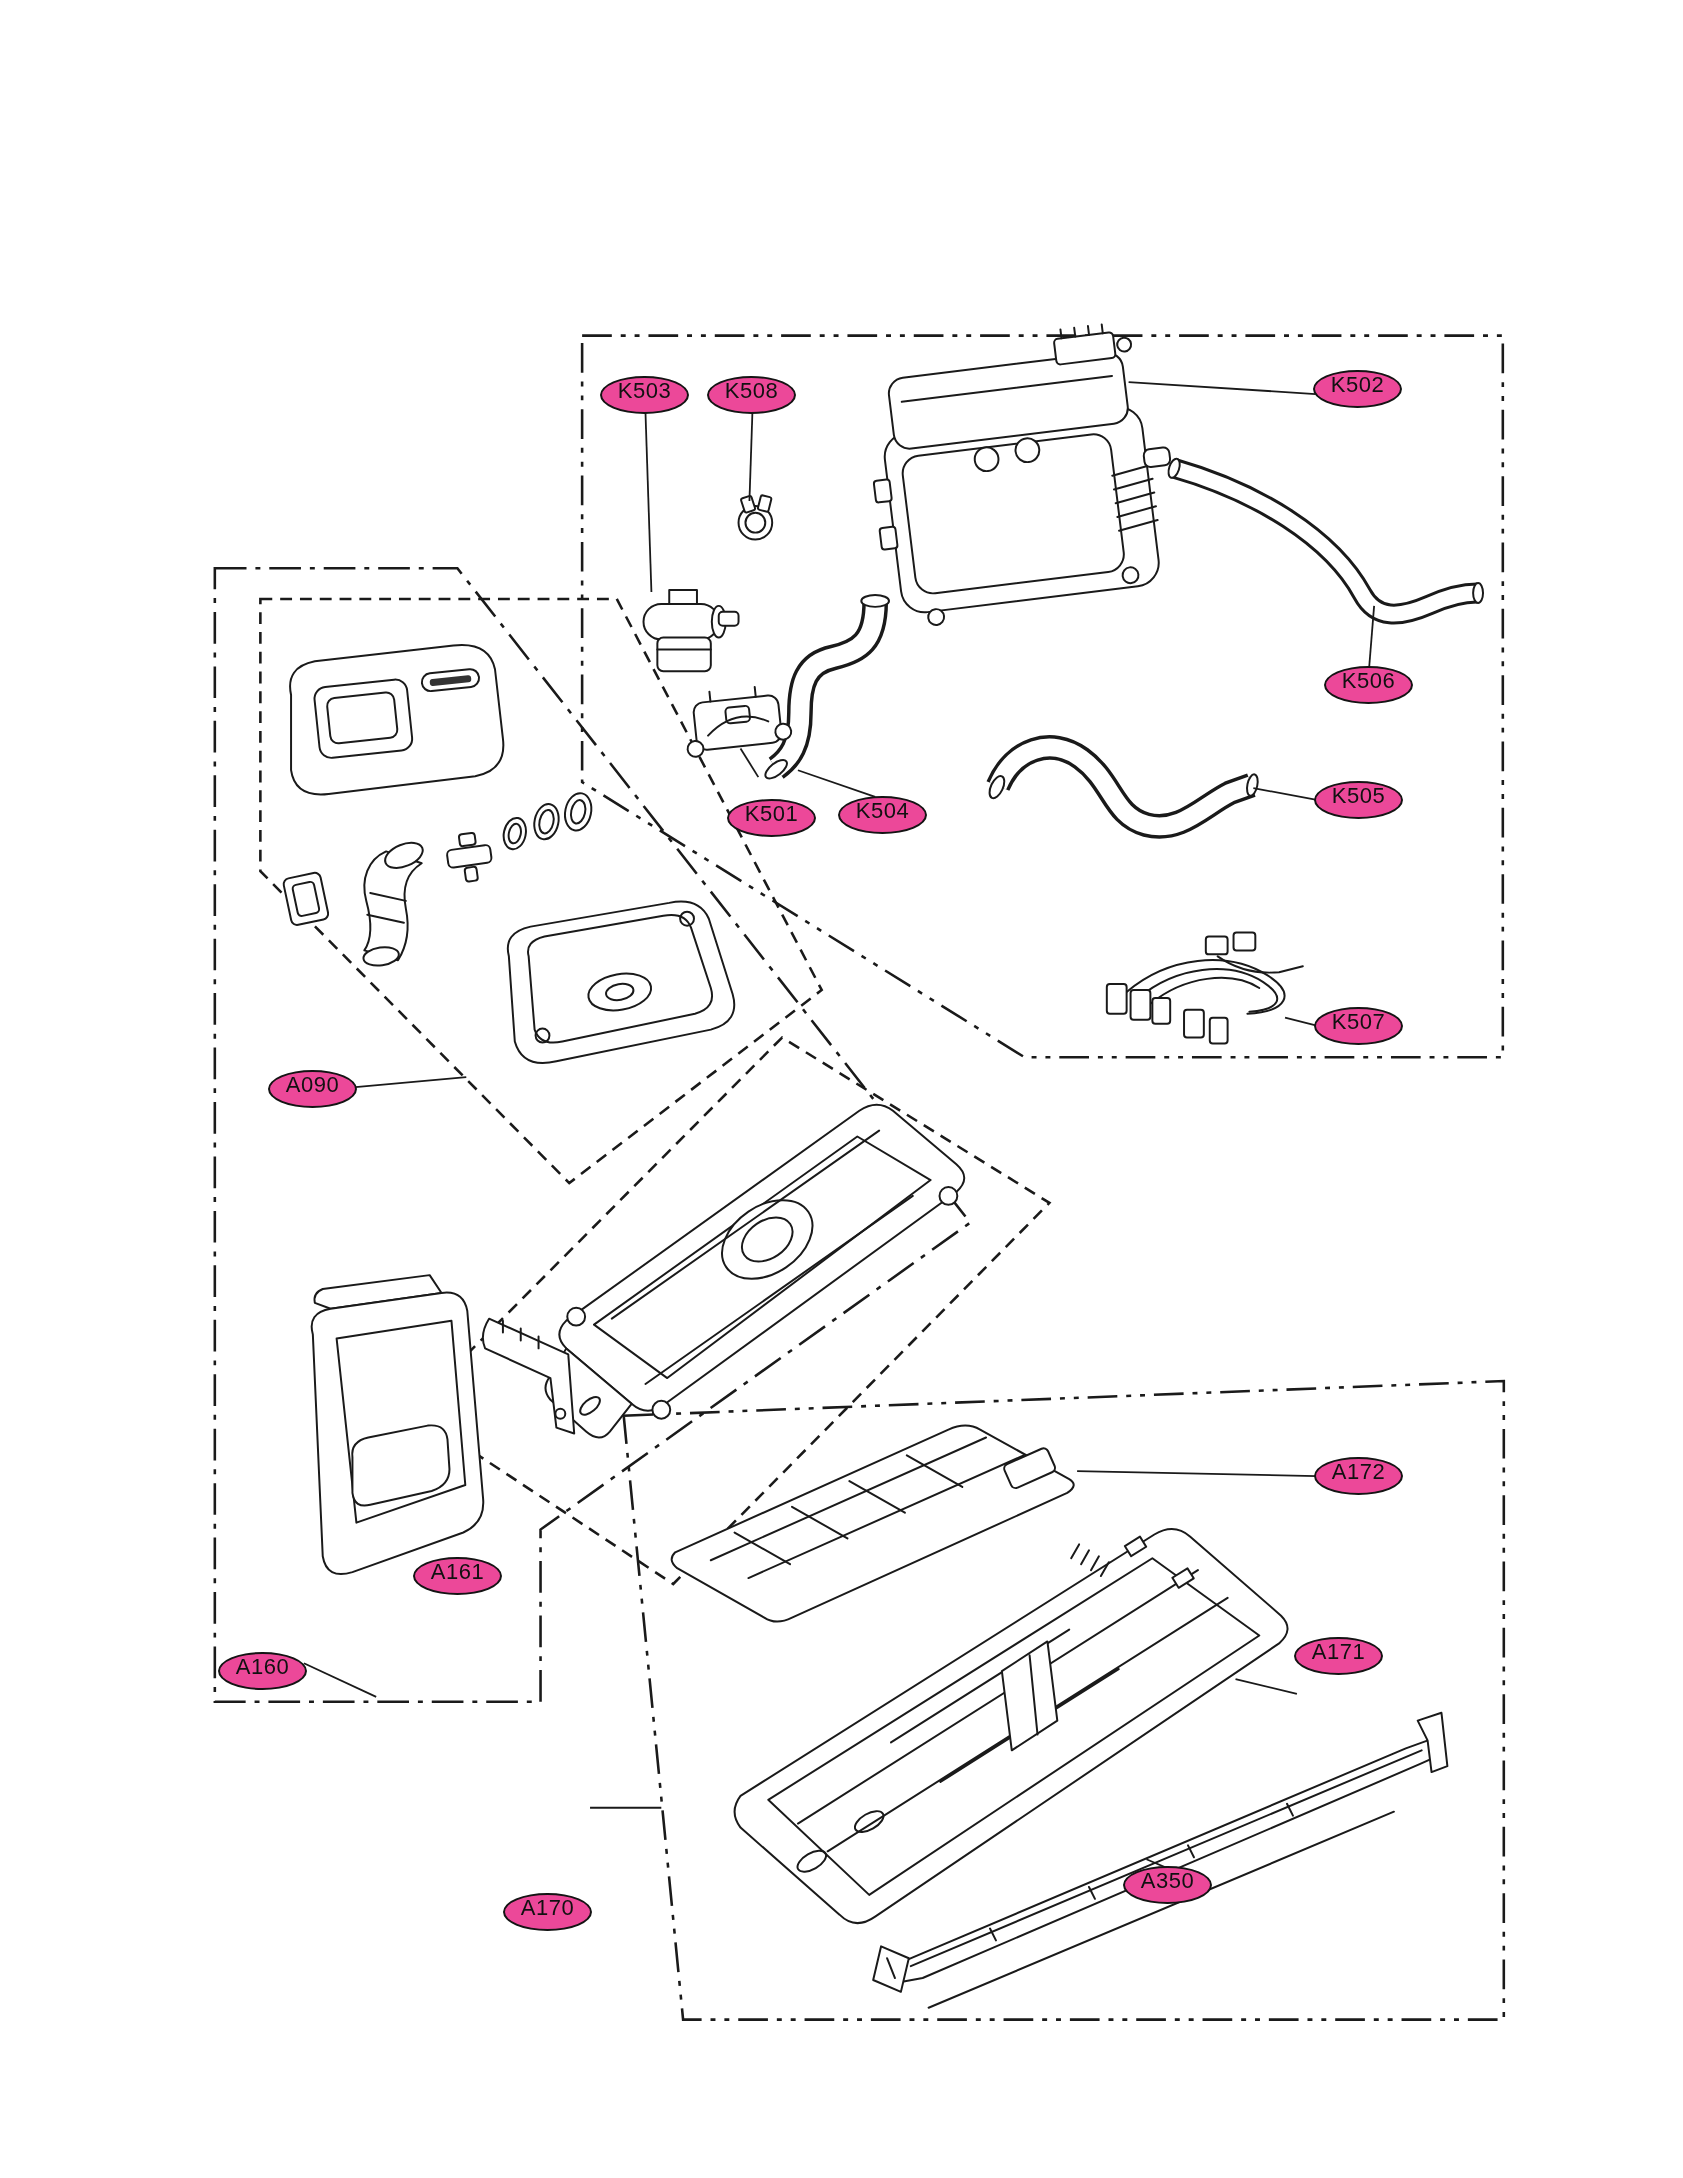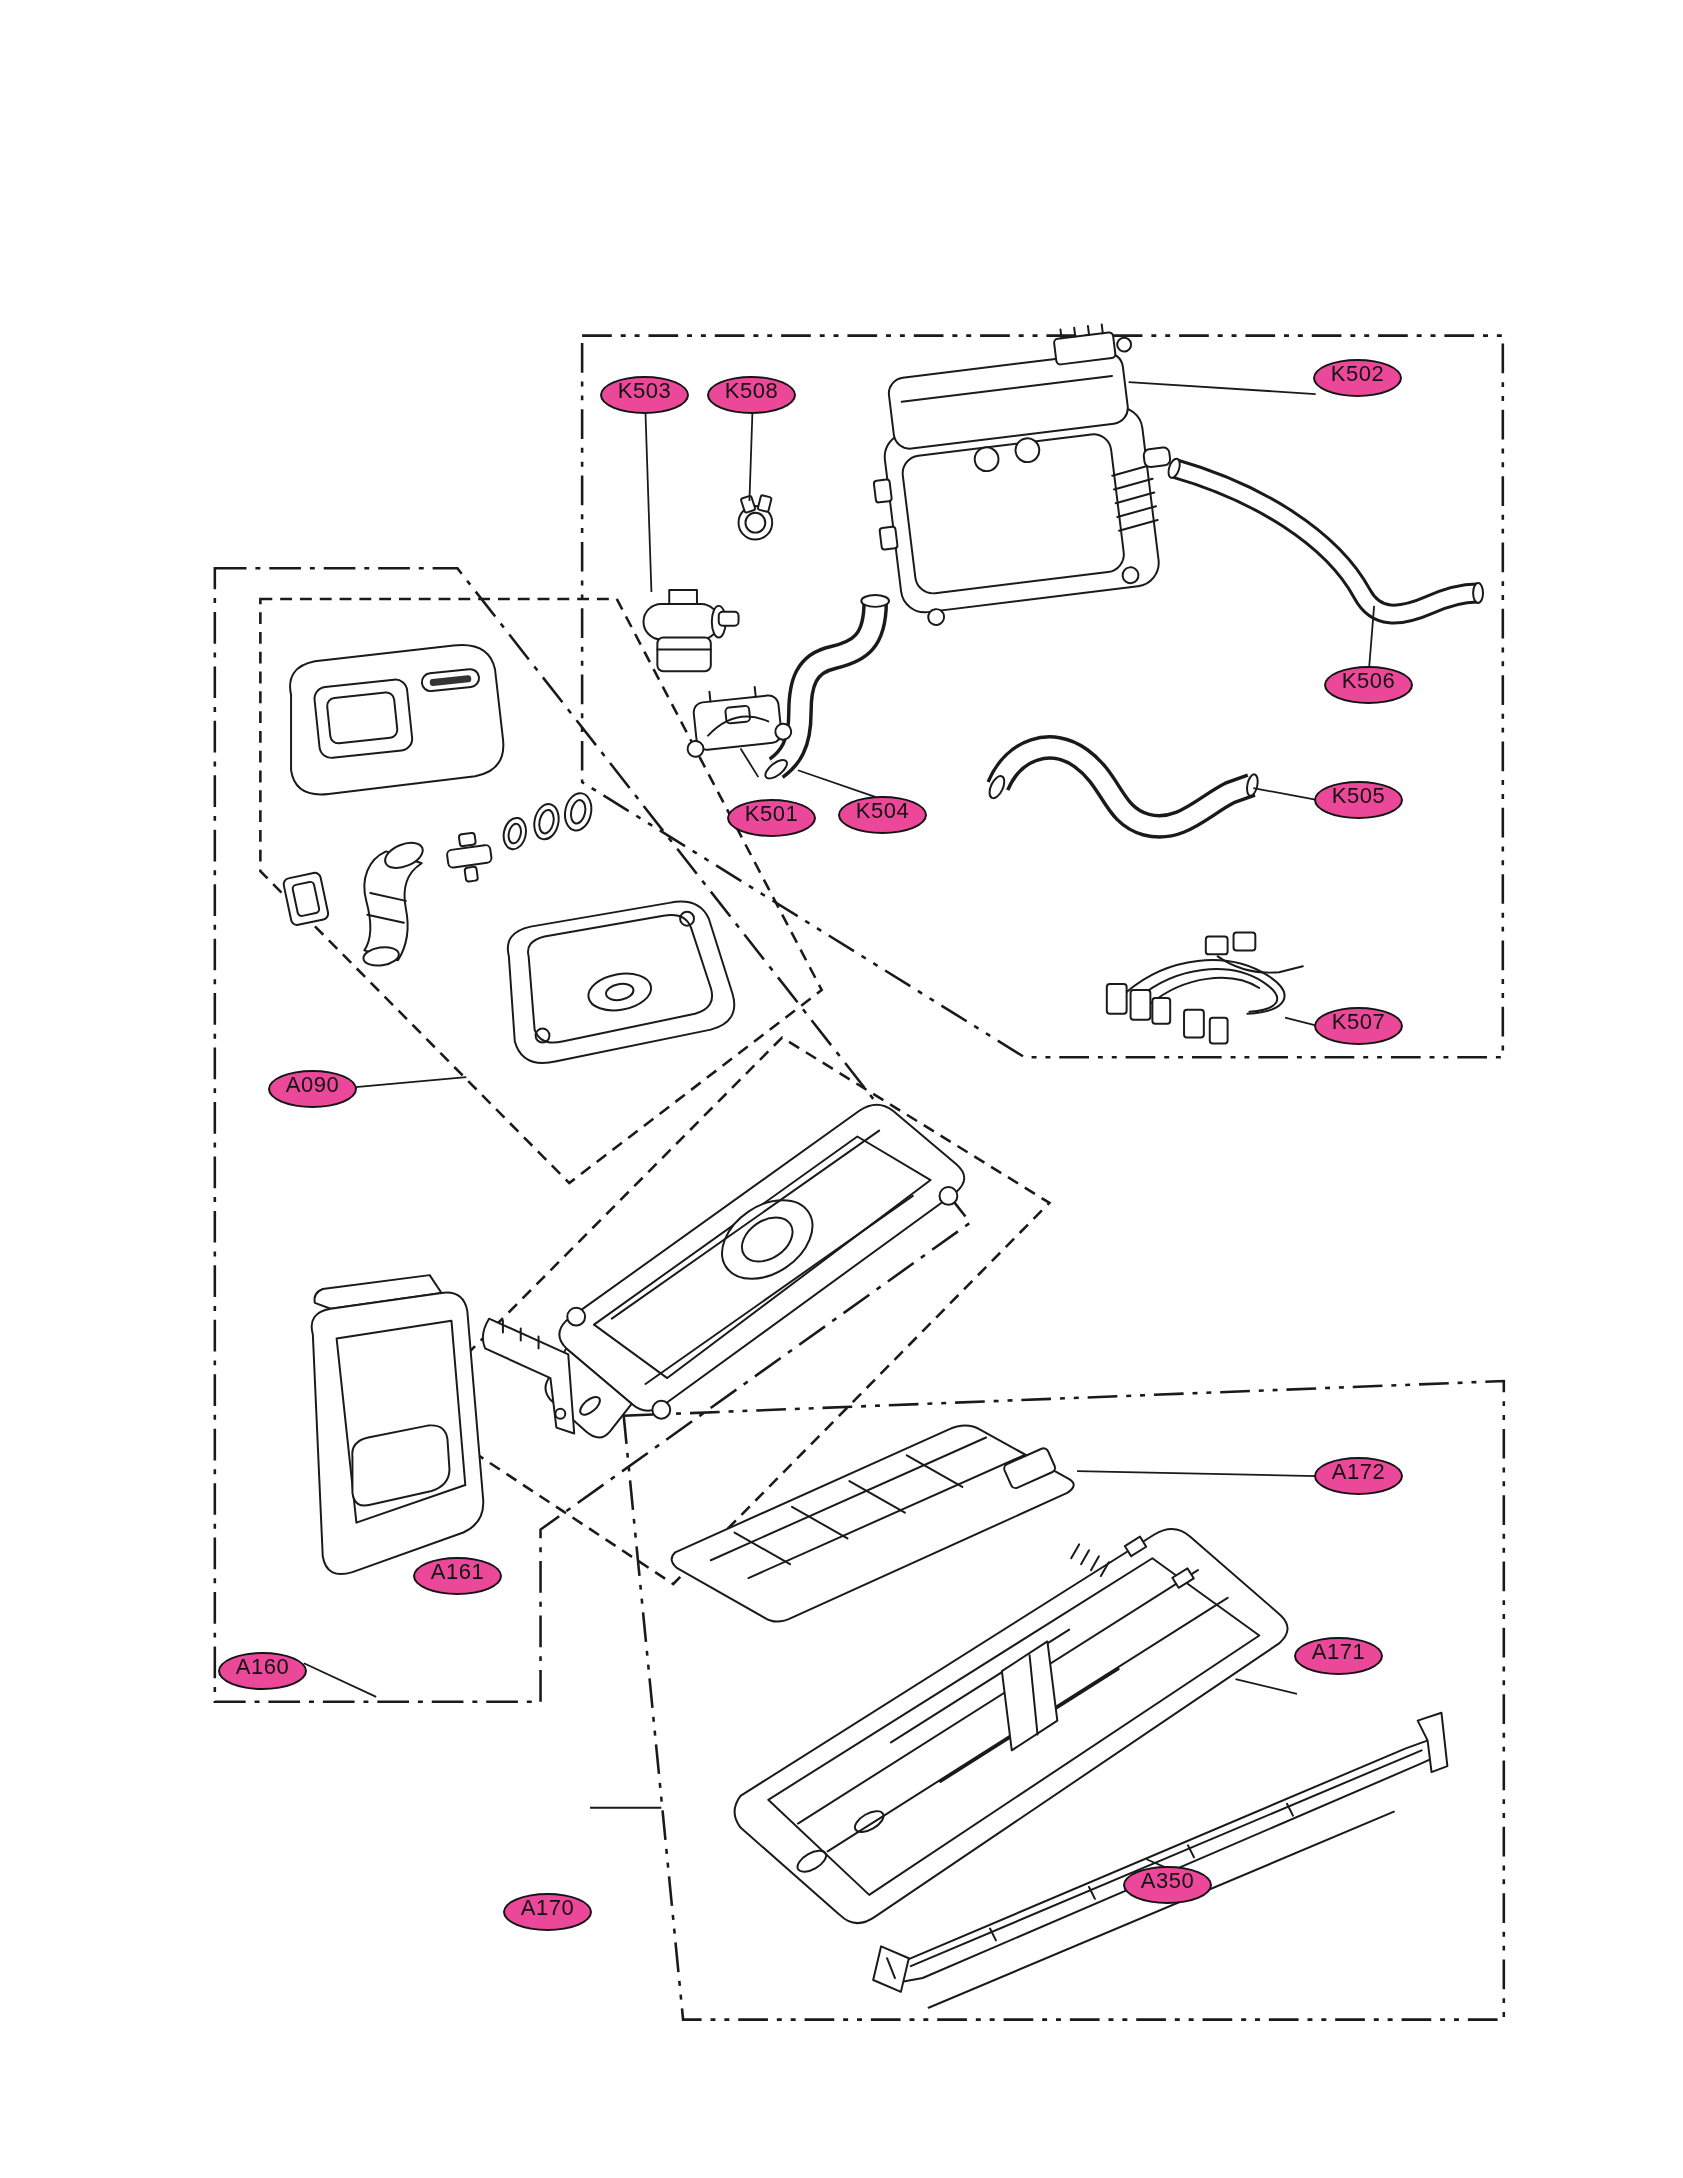--- a/index.html
+++ b/index.html
@@ -237,21 +237,21 @@
     <path class="ldr" d="M1191,1892 L1158,1878"></path>
   </g>
 </svg>
 
 <div class="callout" style="left:645px;top:395px">
       <span>K503</span>
     </div>
 <div class="callout" style="left:752px;top:395px">
       <span>K508</span>
     </div>
-<div class="callout" style="left:1358px;top:378px">
+<div class="callout" style="left:1358px;top:389px">
       <span>K502</span>
     </div>
 <div class="callout" style="left:1369px;top:685px">
       <span>K506</span>
     </div>
 <div class="callout" style="left:772px;top:818px">
       <span>K501</span>
     </div>
 <div class="callout" style="left:883px;top:815px">
       <span>K504</span>

